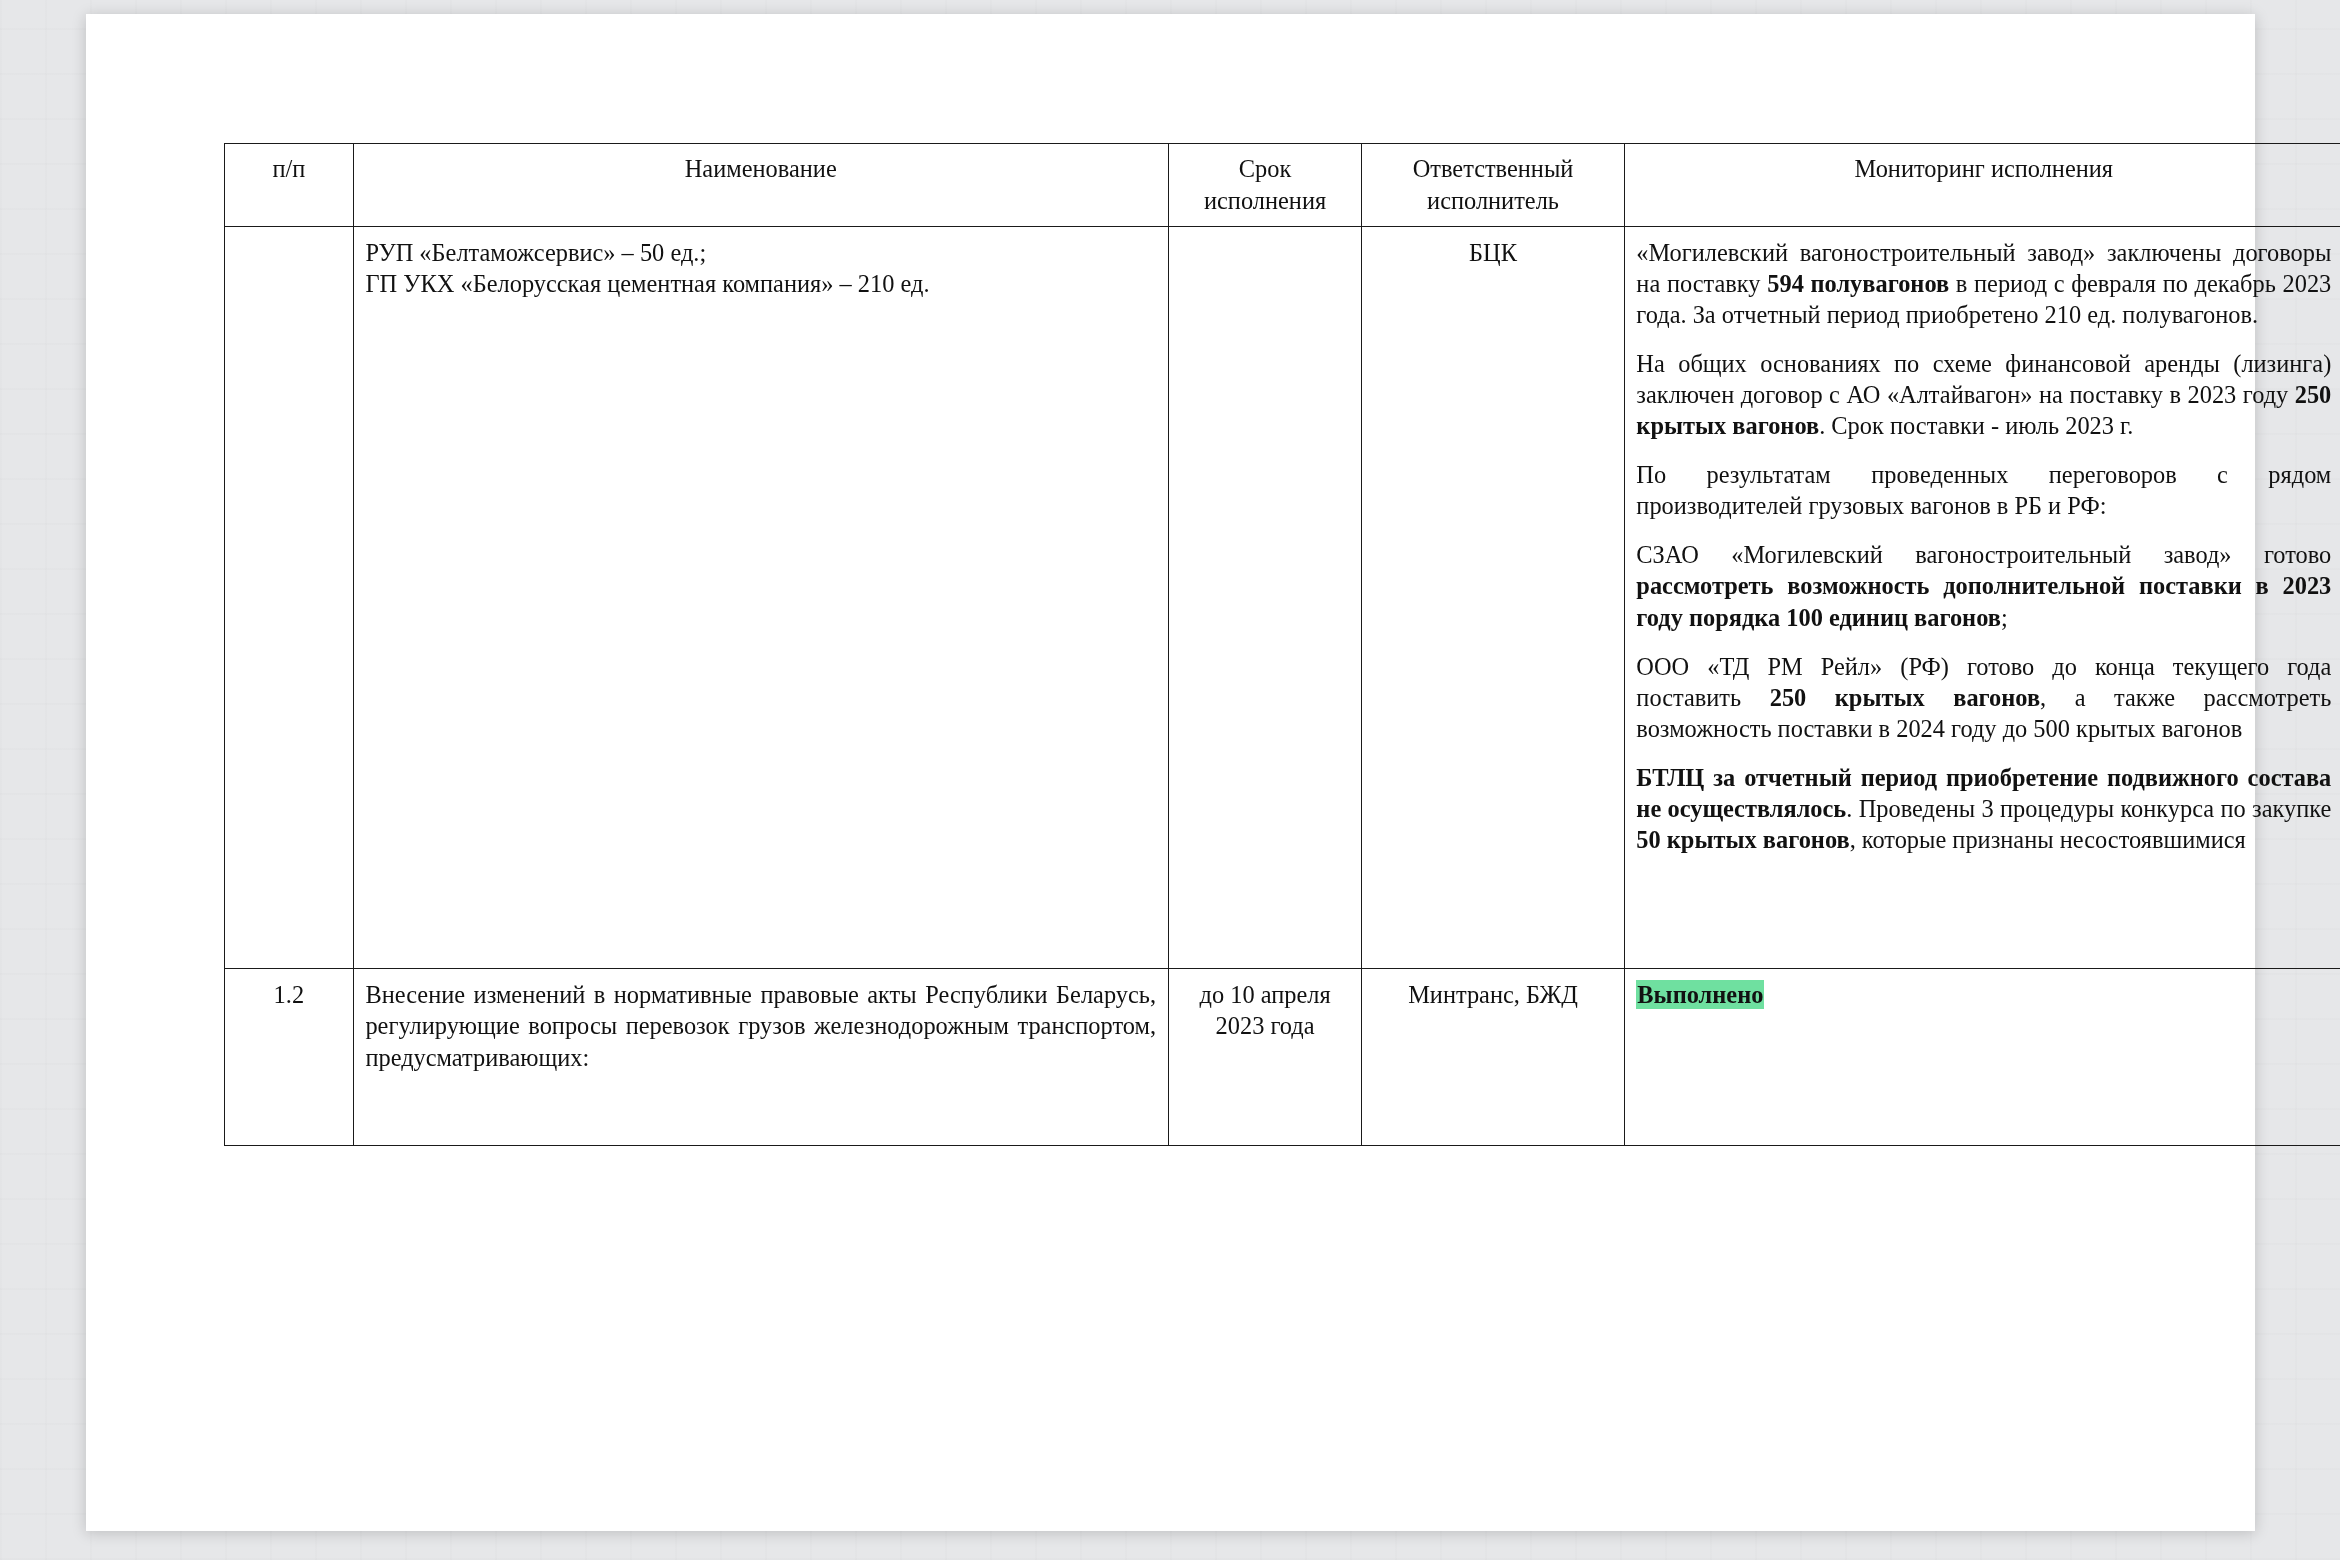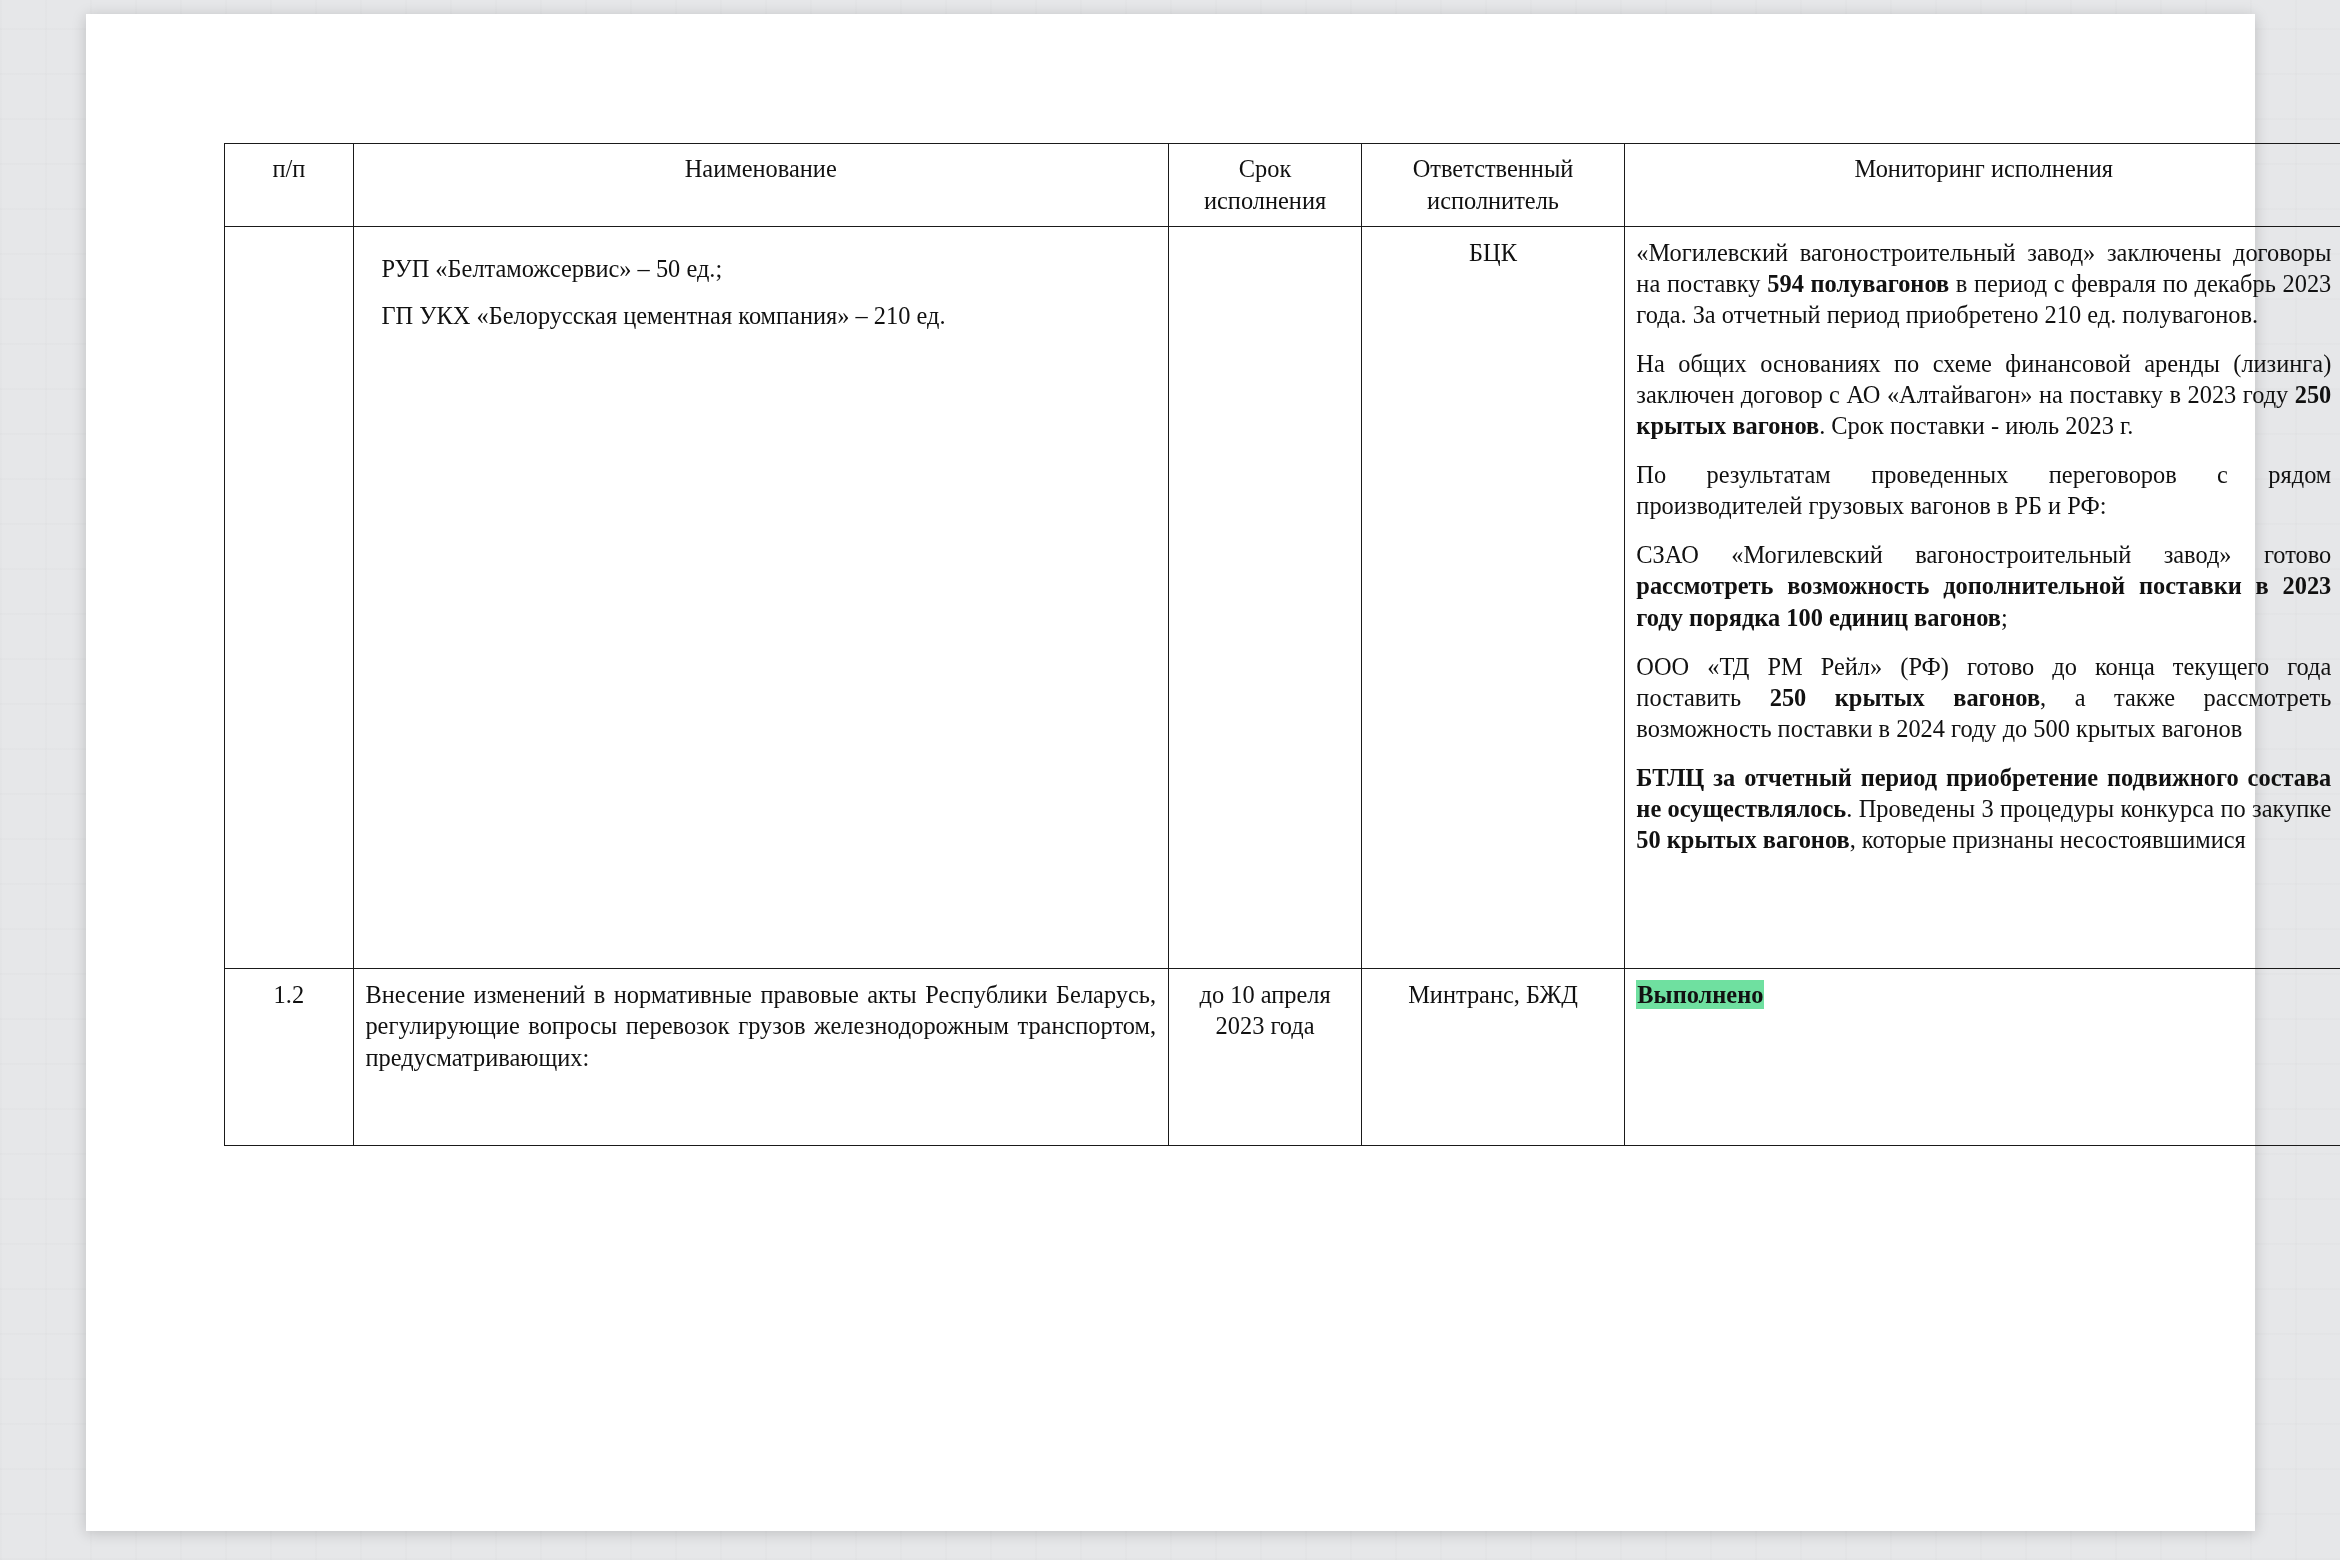--- a/index.html
+++ b/index.html
@@ -76,21 +76,21 @@
     text-justify: inter-word;
   }
   .p {
     margin: 0 0 17.6px 0;
     text-align: justify;
     text-justify: inter-word;
     hyphens: none;
   }
   .p:last-child { margin-bottom: 8px; }
   .b { font-weight: bold; }
-  .nm-line { margin: 16px; text-align: left; }
+  .nm-line { margin: 0; text-align: left; }
   .tall { height: 722px; }
   .hl {
     background: #6fe0a0;
     font-weight: bold;
     padding: 1px 1px;
   }
   .cell-term {
     text-align: center;
     vertical-align: top;
     padding-top: 13.7px;

